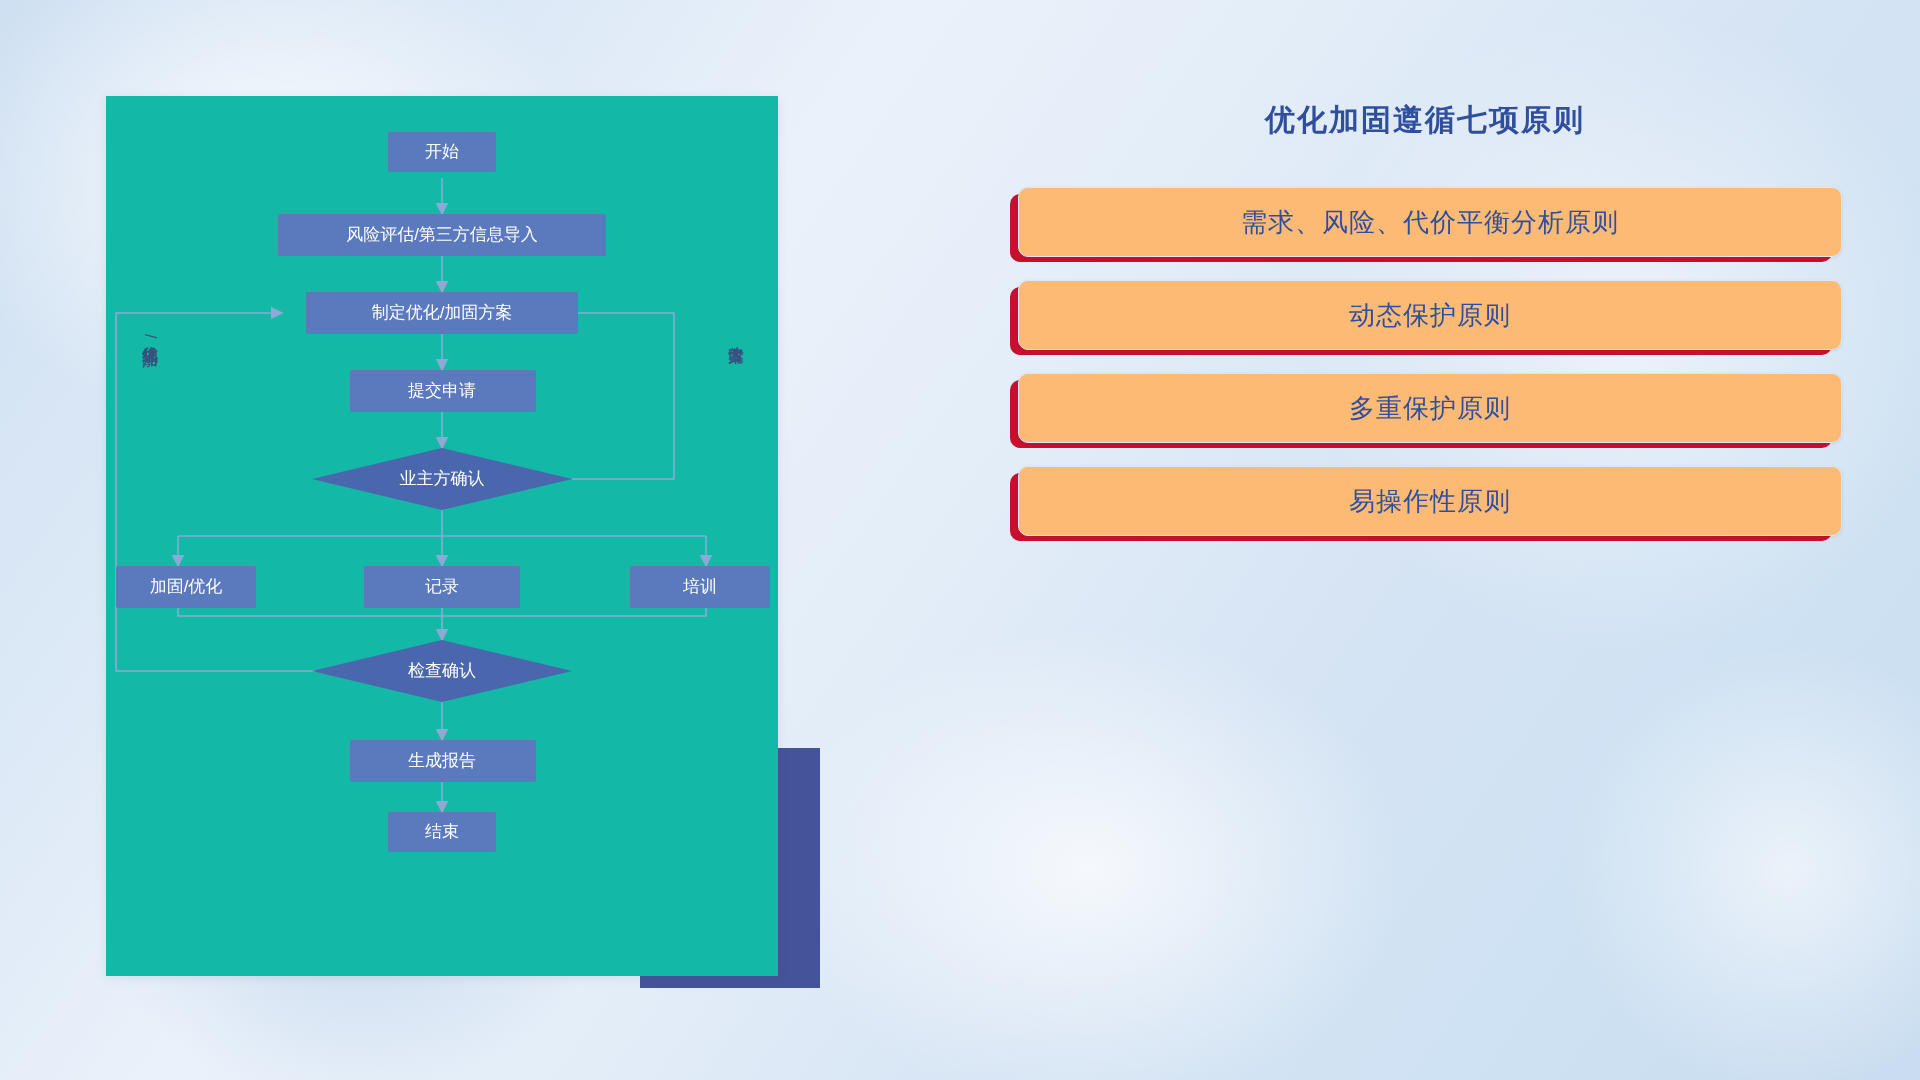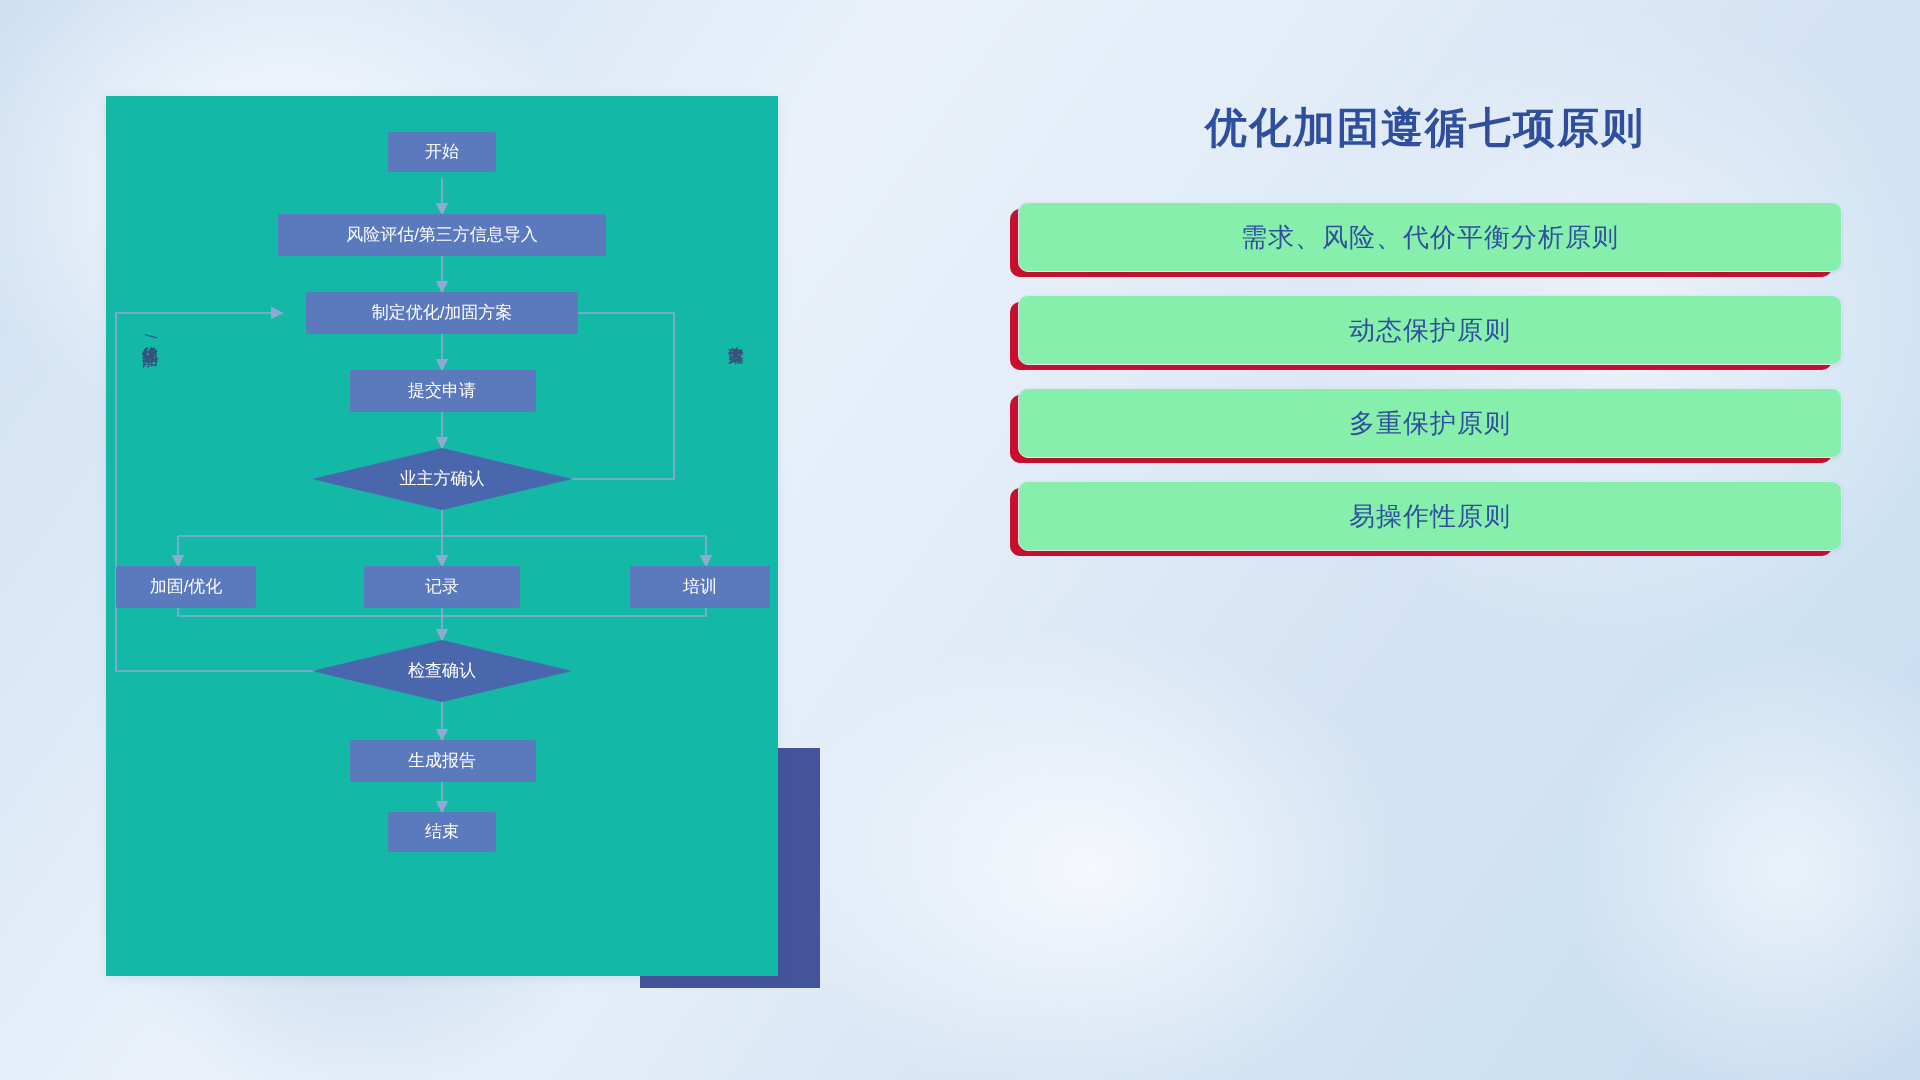--- a/index.html
+++ b/index.html
@@ -87,21 +87,21 @@
   }
 
   
   .right-panel {
     position: absolute;
     left: 1010px;
     top: 100px;
     width: 830px;
   }
   .right-title {
-    font-size: 42px;
+    font-size: 30px;
     font-weight: bold;
     color: #2f4f9e;
     text-align: center;
     letter-spacing: 2px;
     margin-bottom: 46px;
   }
   .pill {
     position: relative;
     height: 68px;
     margin-bottom: 25px;
@@ -116,21 +116,21 @@
     border-radius: 10px;
     background: #c8102e;
   }
   .pill-face {
     position: absolute;
     left: 0;
     top: 0;
     width: 100%;
     height: 68px;
     border-radius: 10px;
-    background: #86efac;
+    background: #fdba74;
     border: 1px solid #dfe6ef;
     box-shadow: 0 1px 3px rgba(40,60,100,0.12);
     display: flex;
     align-items: center;
     justify-content: center;
   }
   .pill-text {
     font-size: 26px;
     color: #2f4f9e;
     letter-spacing: 1px;

